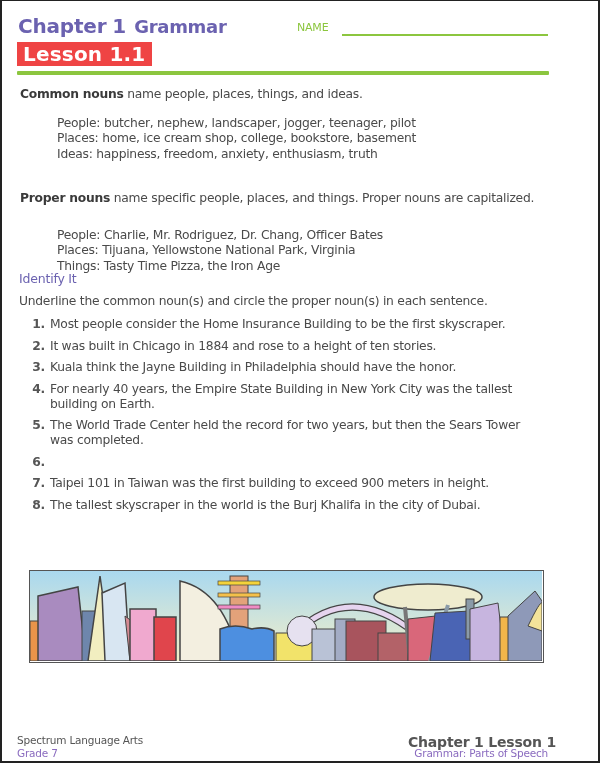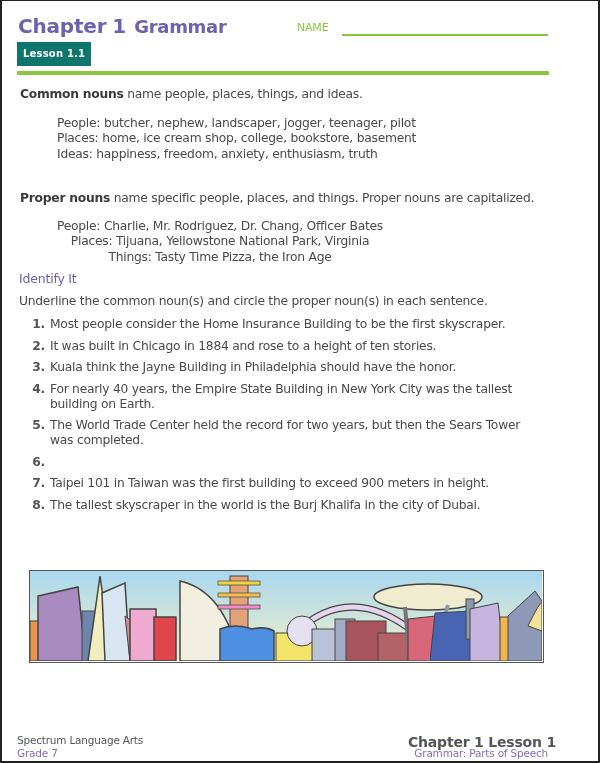--- a/index.html
+++ b/index.html
@@ -10,21 +10,21 @@
       border-left: 2px solid #222; border-right: 2px solid #222; border-bottom: 2px solid #222; border-top: 1px solid #222;
     }
     .chapter-row { position: absolute; left: 18px; top: 14px; height: 26px; display: flex; align-items: baseline; }
     .chapter-label { font-family: "DejaVu Sans", sans-serif; font-weight: bold; font-size: 20px; color: #6b62b0; letter-spacing: -0.2px; }
     .chapter-num { font-weight: bold; font-size: 20px; color: #6b62b0; margin-left: 6px; }
     .chapter-subject { font-size: 18px; color: #6b62b0; margin-left: 8px; font-weight: bold; letter-spacing: -0.3px; }
     .name-label { position: absolute; left: 297px; top: 21px; font-size: 11px; color: #8cc63f; letter-spacing: -0.2px; }
     .name-line { position: absolute; left: 342px; top: 34px; width: 206px; height: 1.5px; background: #8cc63f; }
     .lesson-row { position: absolute; left: 17px; top: 42px; display: flex; align-items: center; }
     .lesson-badge {
-      background: #0f766e; color: #ffffff; font-weight: bold; font-size: 10px;
+      background: #ef4444; color: #ffffff; font-weight: bold; font-size: 20px;
       padding: 2px 6px; height: 24px; line-height: 20px; letter-spacing: 0.2px;
     }
     .lesson-title { font-size: 19px; color: #6b62b0; margin-left: 9px; letter-spacing: -0.4px; }
     .header-rule { position: absolute; left: 17px; top: 71px; width: 532px; height: 4px; background: #8cc63f; border-radius: 1px; }
 
     .body-text { font-size: 12.3px; line-height: 15px; color: #4a4a4a; letter-spacing: -0.25px; }
     .para { position: absolute; left: 20px; }
     .para b { color: #3a3a3a; }
     .examples { position: absolute; left: 57px; }
     .examples div { line-height: 15.3px; }
@@ -71,21 +71,21 @@
 <div class="examples body-text" style="top:116px;">
   <div>People: butcher, nephew, landscaper, jogger, teenager, pilot</div>
   <div>Places: home, ice cream shop, college, bookstore, basement</div>
   <div>Ideas: happiness, freedom, anxiety, enthusiasm, truth</div>
 </div>
 
 <p class="para body-text" style="top:191px;">
   <b>Proper nouns</b><span> name specific people, places, and things. Proper nouns are capitalized.</span>
 </p>
 
-<div class="examples body-text" style="top:219px;text-align:center;">
+<div class="examples body-text" style="top:228px;">
   <div>People: Charlie, Mr. Rodriguez, Dr. Chang, Officer Bates</div>
   <div>Places: Tijuana, Yellowstone National Park, Virginia</div>
   <div>Things: Tasty Time Pizza, the Iron Age</div>
 </div>
 
 <div class="section-heading">Identify It</div>
 <div class="instructions body-text">Underline the common noun(s) and circle the proper noun(s) in each sentence.</div>
 
 <div class="items body-text">
   <div class="item">

